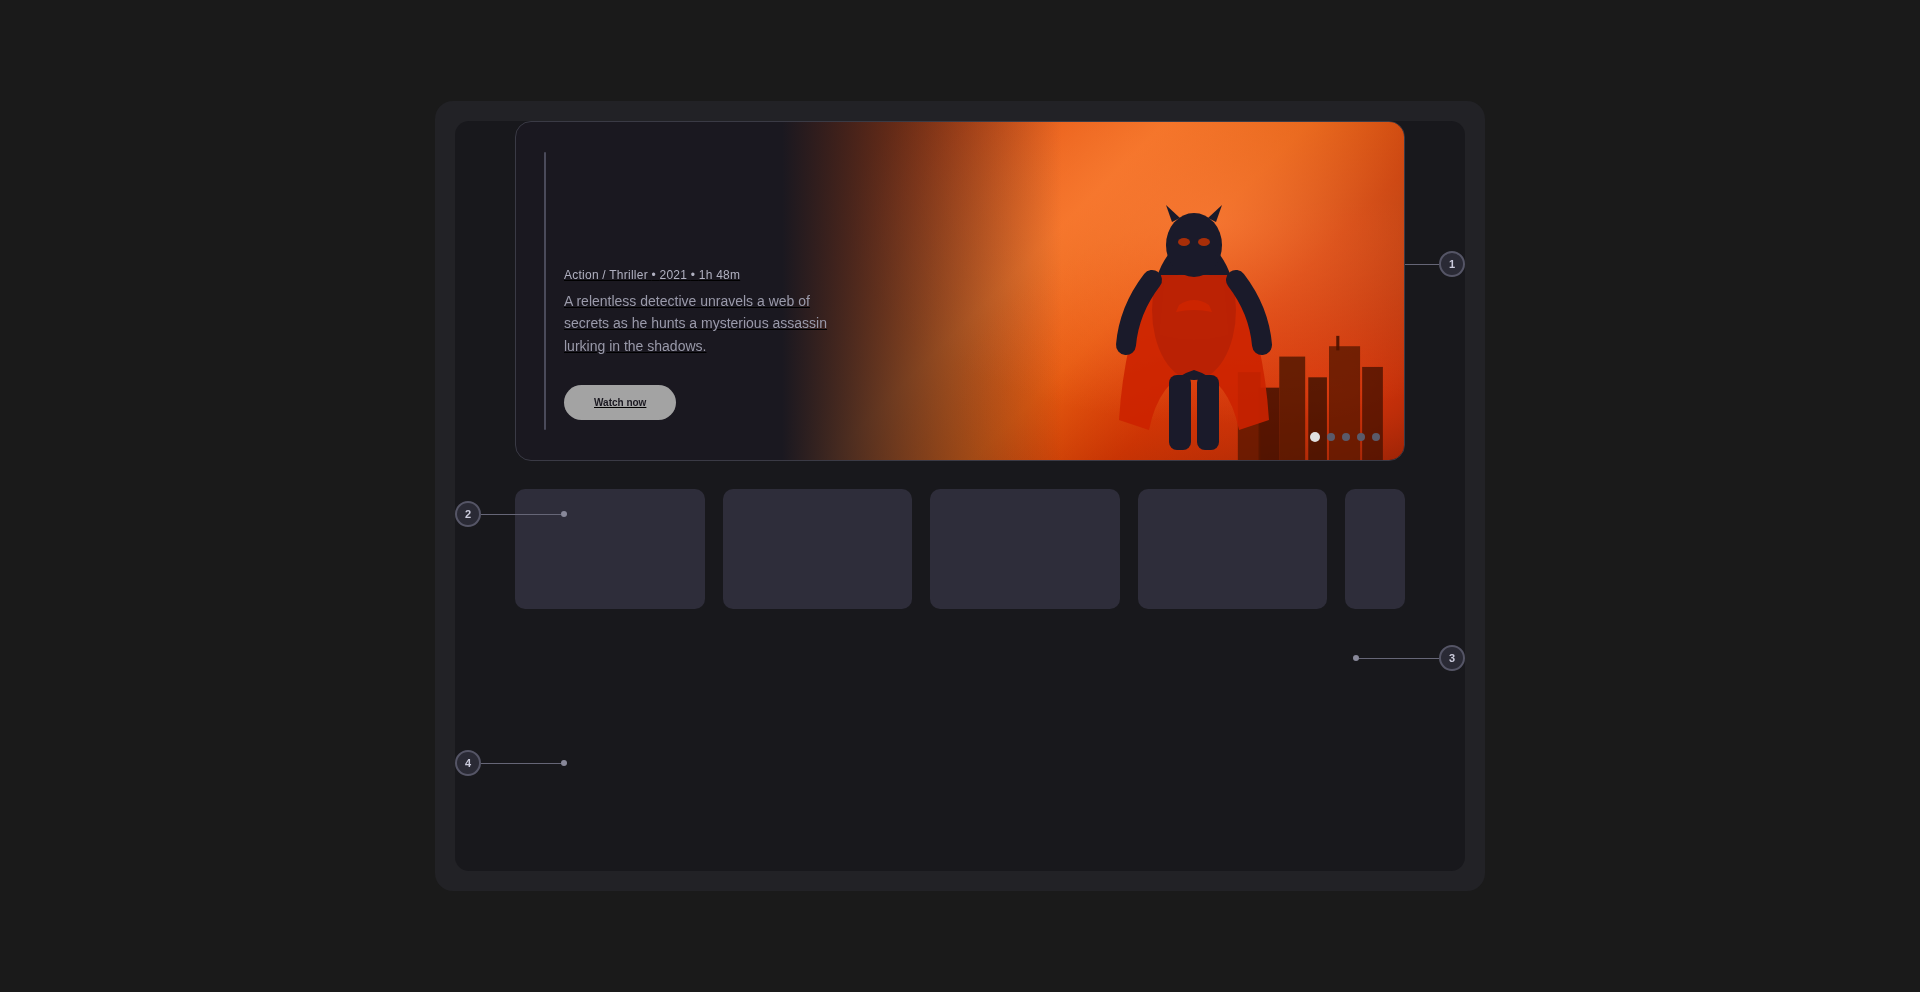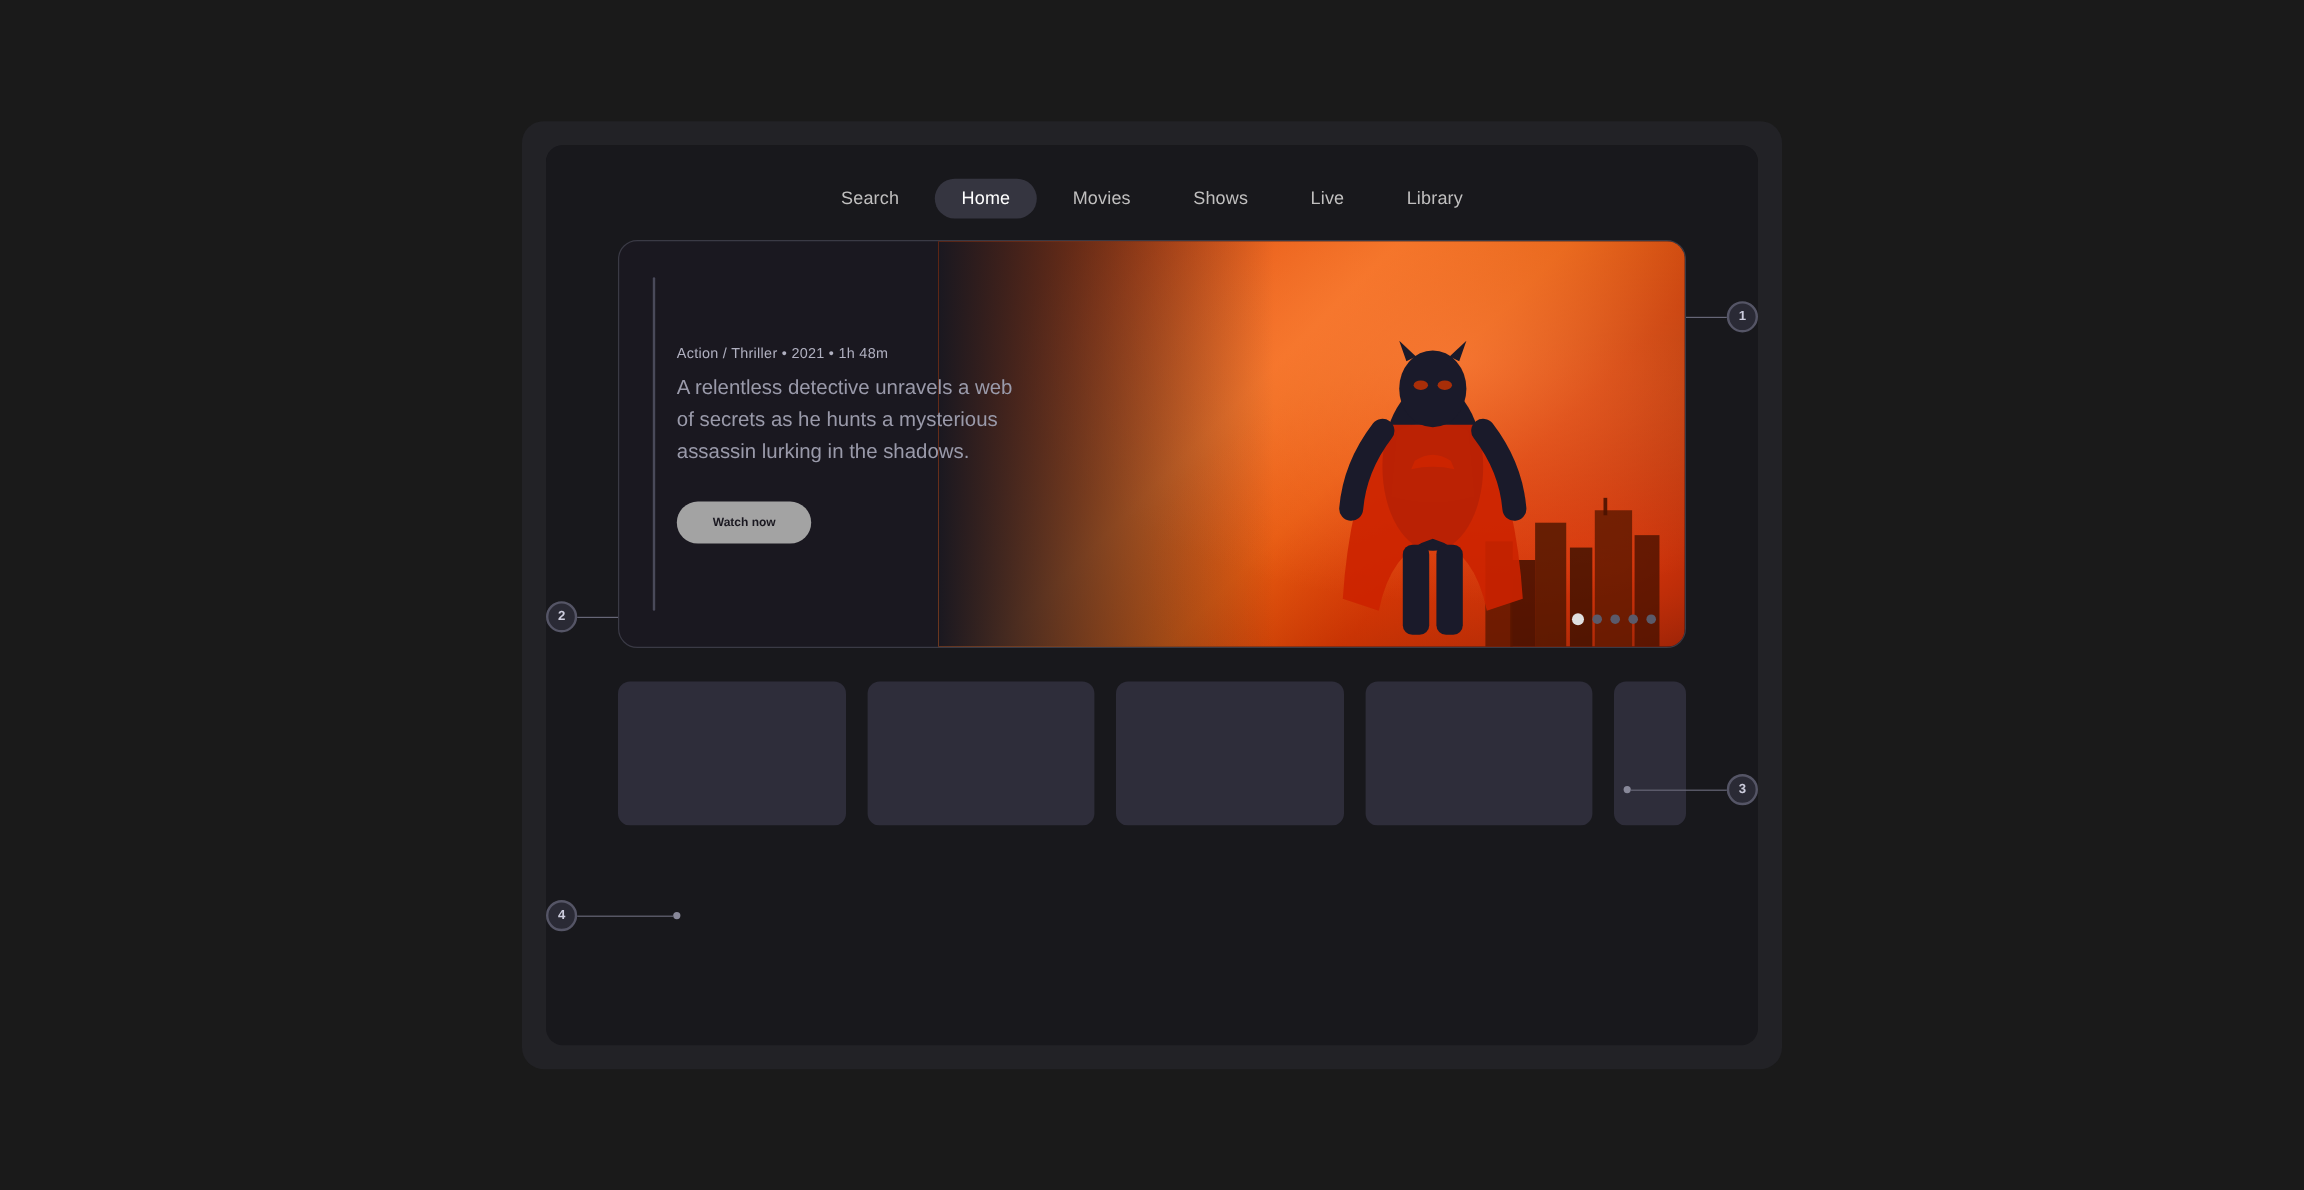--- a/index.html
+++ b/index.html
@@ -141,24 +141,25 @@
       height: 100%;
       background: linear-gradient(to right, #1a1820 0%, transparent 100%);
     }
 
     
     .hero-content {
       position: relative;
       z-index: 2;
       display: flex;
       flex-direction: column;
-      justify-content: center;
+      justify-content: flex-end;
       padding: 40px 0 40px 48px;
       width: 420px;
       flex-shrink: 0;
+      text-decoration: underline;
     }
 
     .hero-left-border {
       position: absolute;
       left: 28px;
       top: 30px;
       bottom: 30px;
       width: 2px;
       background: #4a4a5a;
       border-radius: 2px;
@@ -174,21 +175,21 @@
 
     .hero-title {
       font-size: 32px;
       font-weight: 700;
       color: #ffffff;
       margin-bottom: 14px;
       line-height: 1.15;
     }
 
     .hero-description {
-      font-size: 17px;
+      font-size: 14px;
       color: #9a9aaa;
       line-height: 1.6;
       margin-bottom: 28px;
       max-width: 280px;
     }
 
     .watch-now-btn {
       display: inline-block;
       padding: 12px 30px;
       background: #a3a3a3;
@@ -322,28 +323,20 @@
   <div class="outer-annotation" style="bottom: 115px; left: 20px; flex-direction: row-reverse;">
     <div class="outer-annotation-dot"></div>
     <div class="outer-annotation-line" style="width: 80px;"></div>
     <div class="outer-annotation-circle">
       <span>4</span>
     </div>
   </div>
 
   <div class="inner-screen">
 
-    <nav class="nav">
-      <button class="nav-item">Search</button>
-      <button class="nav-item active">Home</button>
-      <button class="nav-item">Movies</button>
-      <button class="nav-item">Shows</button>
-      <button class="nav-item">Live</button>
-      <button class="nav-item">Library</button>
-    </nav>
 
     <div class="hero-section">
       <div class="hero-card">
 
         <div class="hero-artwork">
 
           <svg class="city-silhouette" viewBox="0 0 600 120" preserveAspectRatio="xMidYMax meet">
             <rect x="0" y="0" width="600" height="120" fill="none"></rect>
 
             <rect x="480" y="20" width="25" height="100" fill="#4a1500" opacity="0.8"></rect>

